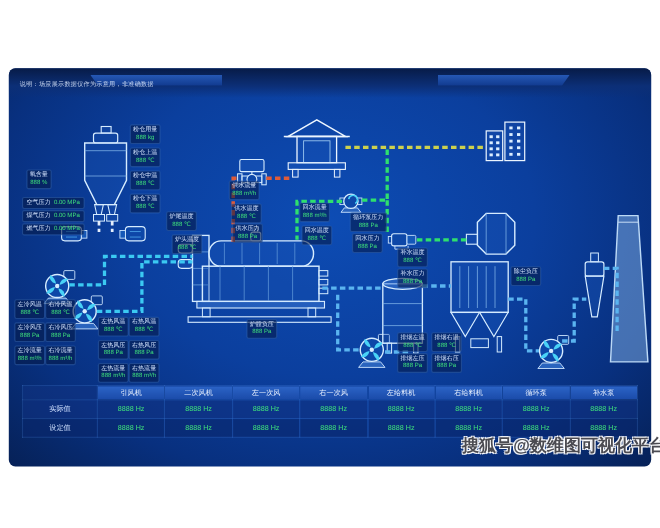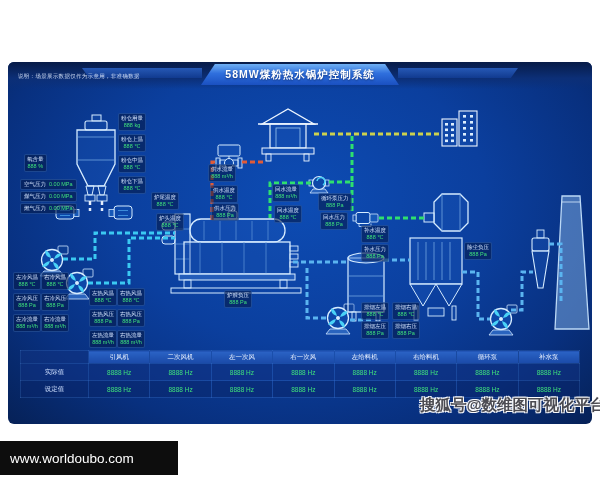--- a/index.html
+++ b/index.html
@@ -47,30 +47,26 @@
   table.ctl tbody tr:nth-child(1) td { background:rgba(16,50,130,.55); }
   table.ctl tbody tr:nth-child(2) td { background:rgba(10,38,108,.55); }
   table.ctl tbody td { height:17px; color:#3fe07c; }
   table.ctl td.rl, table.ctl th.rl { width:68px; color:#cfe0ff; background:rgba(18,52,132,.5); }
 </style>
 </head>
 <body>
 
 <div id="page">
 
-  <div class="site-box">www.worldoubo.com</div>
   <div class="sohu">搜狐号@数维图可视化平台</div>
 
   <div id="dash">
     <div id="dash-header"></div>
     <div class="banner-wing wing-l"></div>
     <div class="banner-wing wing-r"></div>
-    <div class="banner">
-      <span>58MW煤粉热水锅炉控制系统</span>
-    </div>
     <div class="note">说明：场景展示数据仅作为示意用，非准确数据</div>
 
     <svg class="diagram" width="584" height="362" viewBox="0 0 584 362">
       <defs>
         <g id="fanicon">
           <path d="M-8 11 h16 l4 5 h-24 z" fill="#2a64be" stroke="#cfe6ff" stroke-width="0.8"></path>
           <rect x="6" y="-14" width="10" height="8" rx="1" fill="#0b3c92" stroke="#cfe6ff" stroke-width="0.8"></rect>
           <circle r="10.5" fill="#0d47a8" stroke="#d6ecff" stroke-width="1.3"></circle>
           <g fill="#49d2f7">
             <path d="M-1 -2 Q-8 -4 -6.5 -10 Q-2 -7.5 -1 -2 Z"></path>

